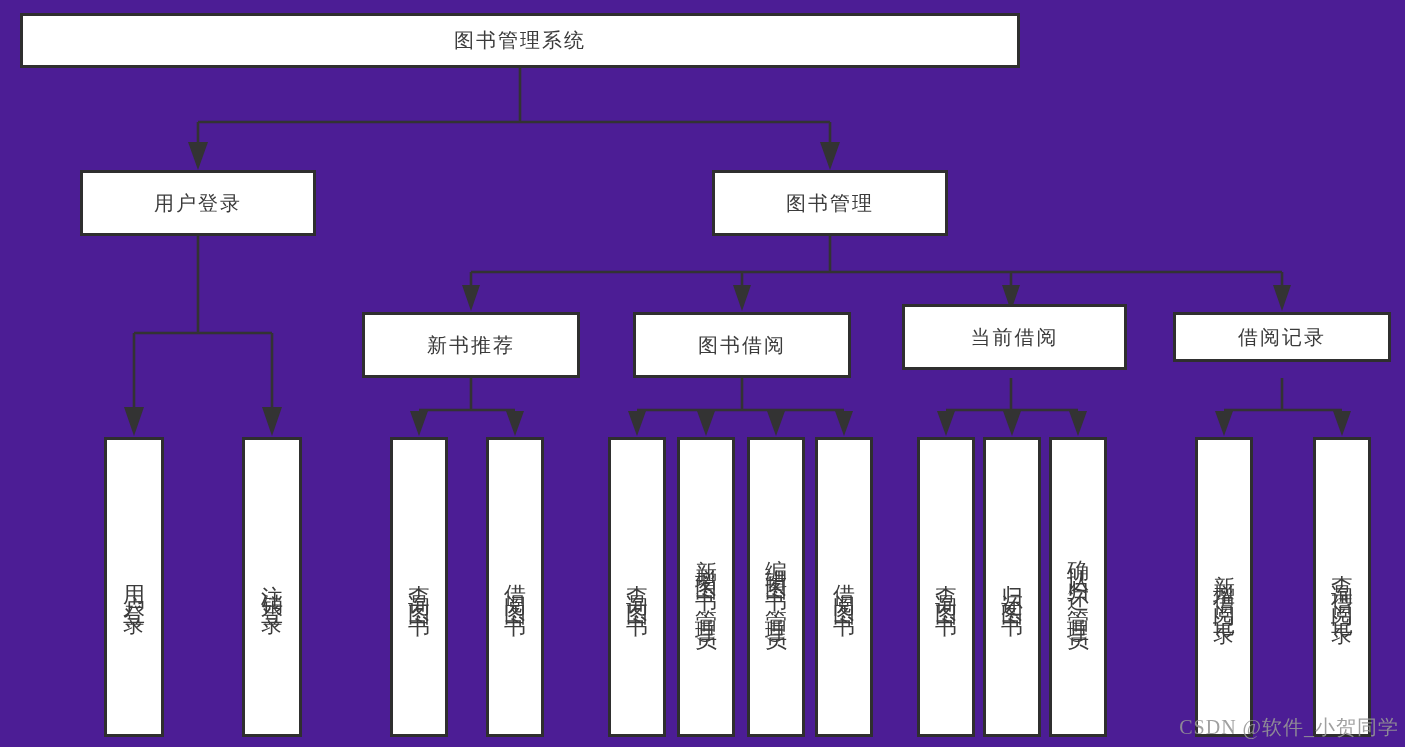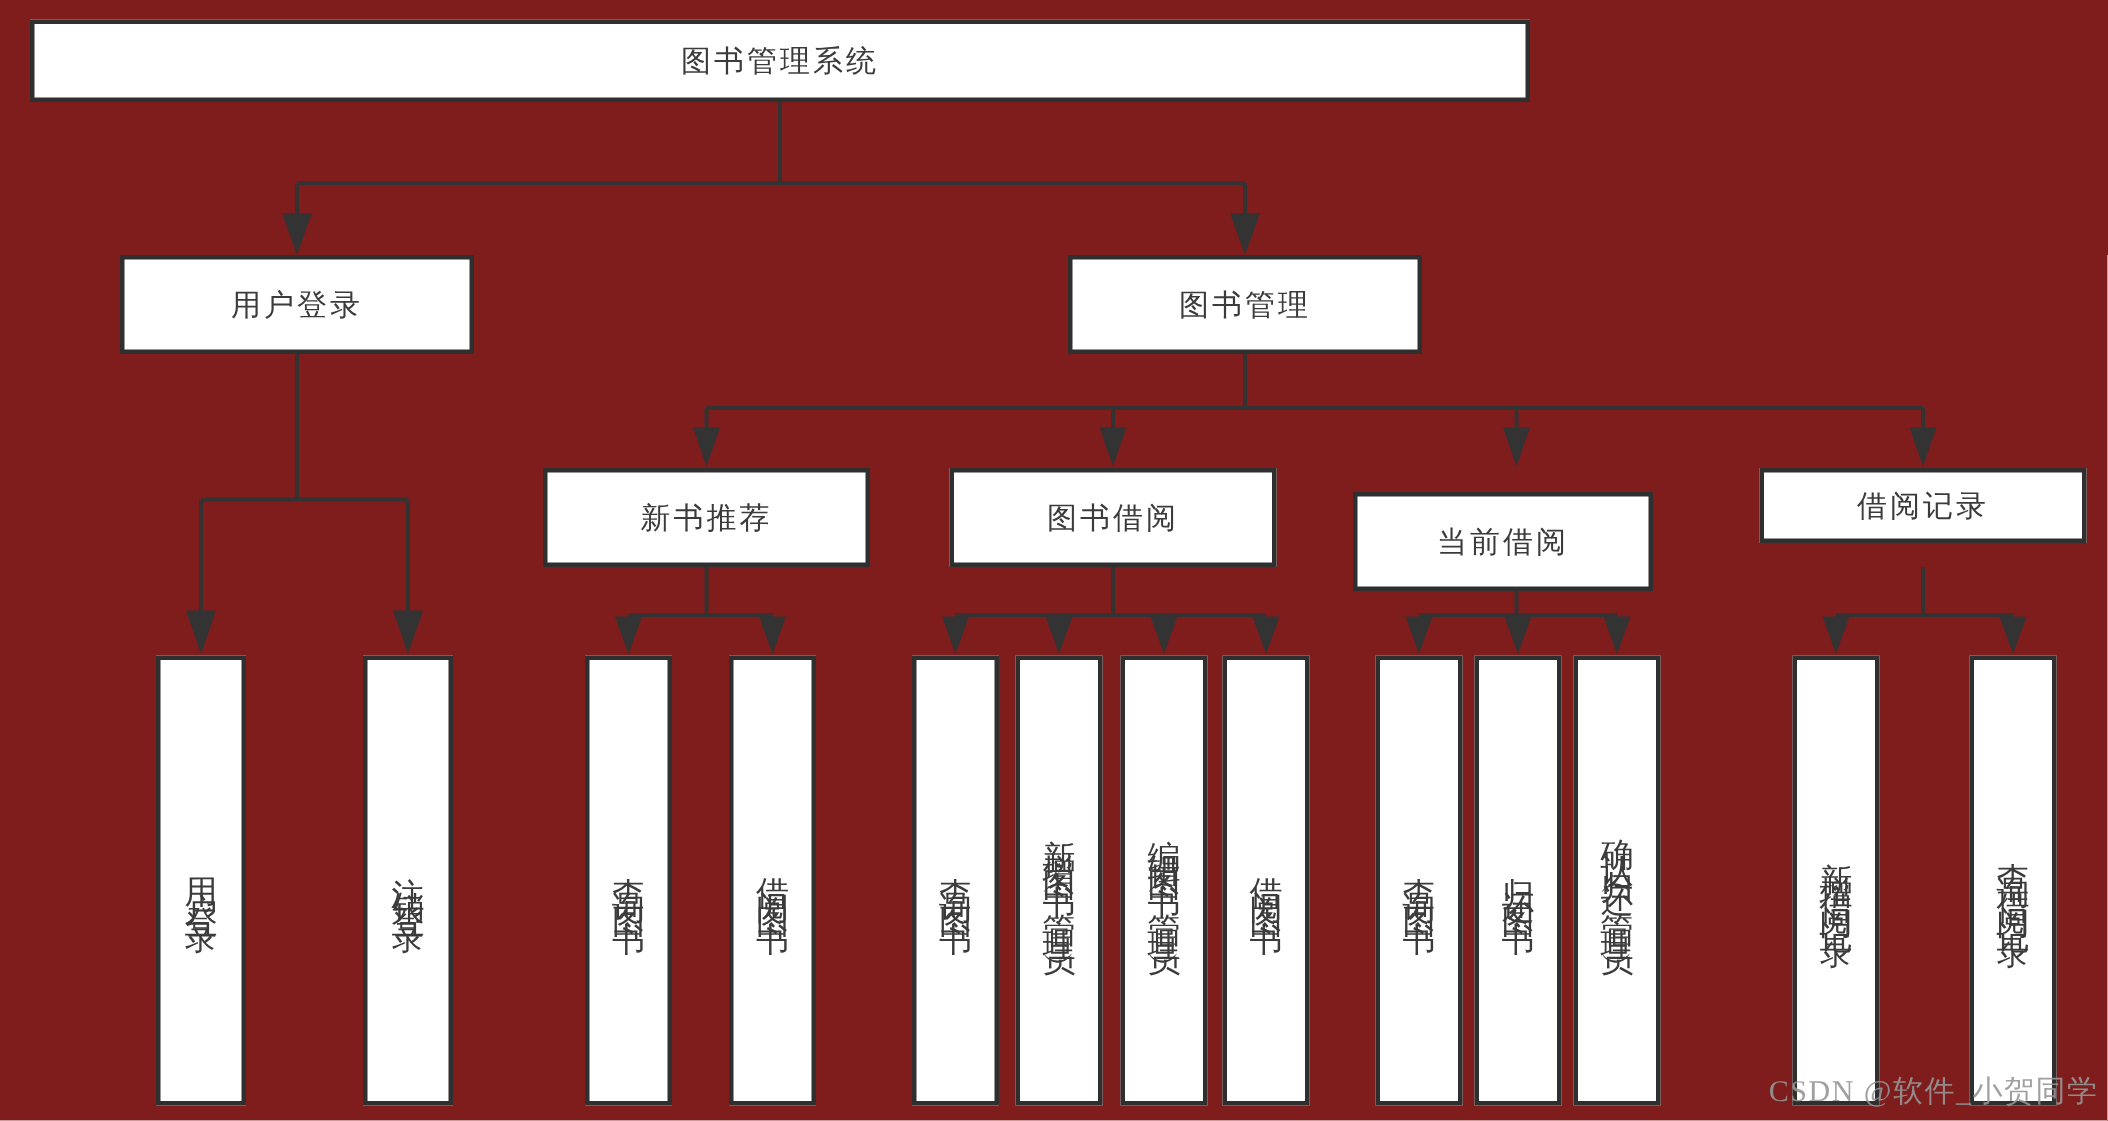--- a/index.html
+++ b/index.html
@@ -5,21 +5,21 @@
   html, body {
     margin: 0;
     padding: 0;
     background: #ffffff;
     font-family: "Liberation Sans", "DejaVu Sans", sans-serif;
   }
   .stage {
     position: relative;
     width: 1405px;
     height: 747px;
-    background: #7f1d1d;
+    background: #4c1d95;
     overflow: hidden;
   }
   .wires {
     position: absolute;
     left: 0;
     top: 0;
     width: 1405px;
     height: 747px;
   }
   .box {
@@ -127,21 +127,21 @@
   <div class="box" style="left:712px;top:170px;width:236px;height:66px">
     <span>图书管理</span>
   </div>
 
   <div class="box" style="left:633px;top:312px;width:218px;height:66px">
     <span>图书借阅</span>
   </div>
   <div class="box" style="left:362px;top:312px;width:218px;height:66px">
     <span>新书推荐</span>
   </div>
-  <div class="box" style="left:902px;top:328px;width:200px;height:66px">
+  <div class="box" style="left:902px;top:304px;width:225px;height:66px">
     <span>当前借阅</span>
   </div>
   <div class="box" style="left:1173px;top:312px;width:218px;height:50px">
     <span>借阅记录</span>
   </div>
 
   <div class="vbox" style="left:104px;width:60px">
     <span class="vtext">用户登录</span>
   </div>
   <div class="vbox" style="left:242px;width:60px">

